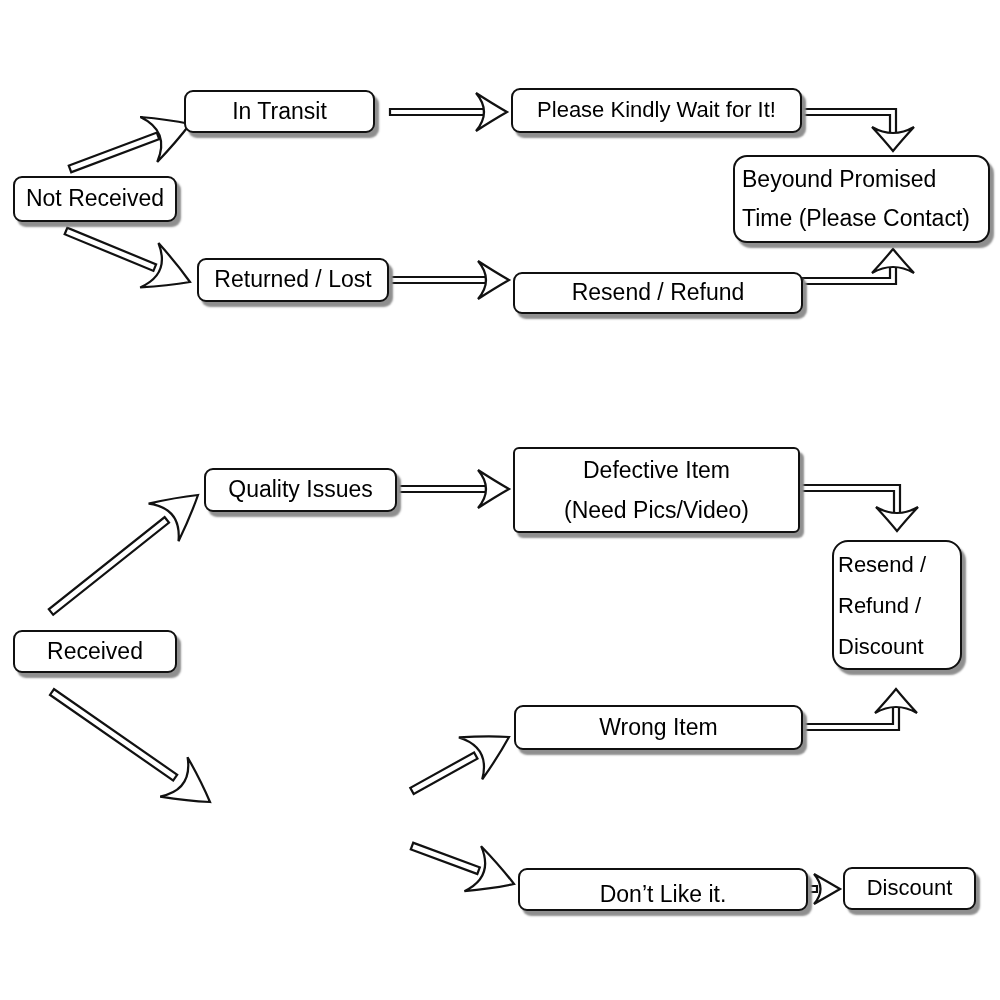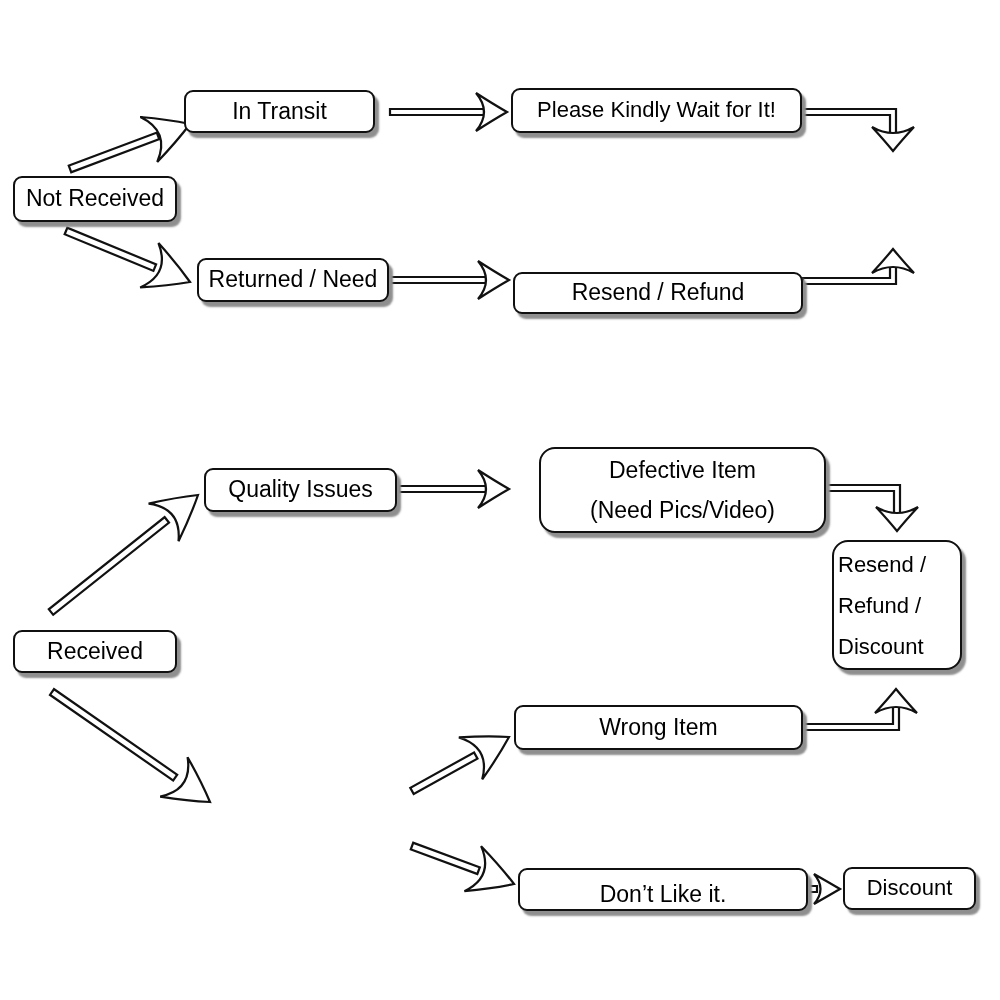--- a/index.html
+++ b/index.html
@@ -20,21 +20,21 @@
   }
   .lines-left{align-items:flex-start;}
   #n-not-received{left:13px;top:176px;width:164px;height:46px;}
   #n-in-transit{left:184px;top:90px;width:191px;height:43px;}
   #n-please-wait{left:511px;top:88px;width:291px;height:45px;font-size:22px;}
   #n-beyond-promised{left:733px;top:155px;width:257px;height:88px;border-radius:14px;padding-left:7px;font-size:23px;}
   #n-beyond-promised .ln{line-height:39px;}
   #n-returned-lost{left:197px;top:258px;width:192px;height:44px;}
   #n-resend-refund{left:513px;top:272px;width:290px;height:42px;}
   #n-quality-issues{left:204px;top:468px;width:193px;height:44px;}
-  #n-defective-item{left:539px;top:447px;width:287px;height:86px;border-radius:16px;}
+  #n-defective-item{left:513px;top:447px;width:287px;height:86px;border-radius:6px;}
   #n-defective-item .ln{line-height:40px;}
   #n-resend-refund-discount{left:832px;top:540px;width:130px;height:130px;border-radius:16px;padding-left:4px;font-size:22px;}
   #n-resend-refund-discount .ln{line-height:41px;}
   #n-received{left:13px;top:630px;width:164px;height:43px;}
   #n-wrong-item{left:514px;top:705px;width:289px;height:45px;}
   #n-other-issues{left:216px;top:795px;width:192px;height:43px;}
   #n-dont-like{left:518px;top:868px;width:290px;height:43px;justify-content:flex-end;}
   #n-discount{left:843px;top:867px;width:133px;height:43px;font-size:22px;}
 </style>
 </head>
@@ -126,23 +126,27 @@
   </div>
 
   <div class="node" id="n-in-transit">
     <span class="ln">In Transit</span>
   </div>
 
   <div class="node" id="n-please-wait">
     <span class="ln">Please Kindly Wait for It!</span>
   </div>
 
+  <div class="node lines-left" id="n-beyond-promised">
+    <span class="ln">Beyound Promised</span>
+    <span class="ln">Time (Please Contact)</span>
+  </div>
 
   <div class="node" id="n-returned-lost">
-    <span class="ln">Returned / Need</span>
+    <span class="ln">Returned / Lost</span>
   </div>
 
   <div class="node" id="n-resend-refund">
     <span class="ln">Resend / Refund</span>
   </div>
 
   <div class="node" id="n-quality-issues">
     <span class="ln">Quality Issues</span>
   </div>
 

